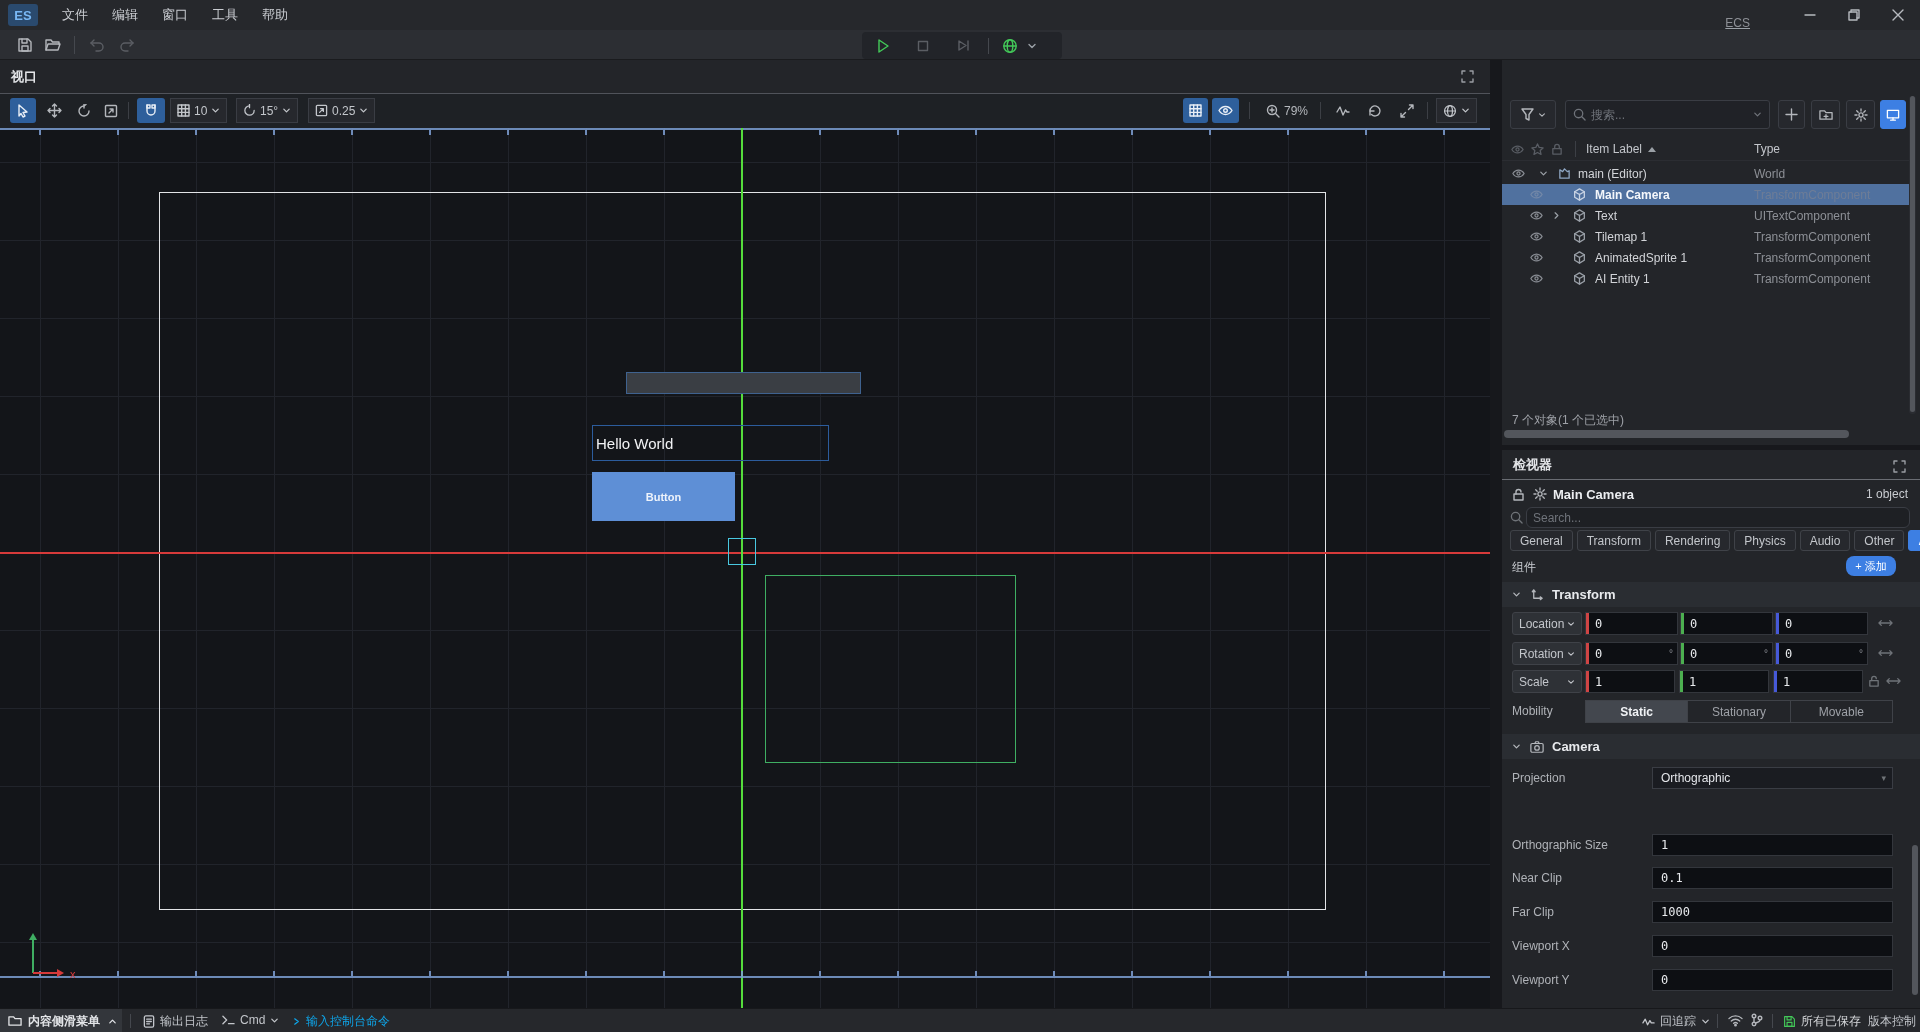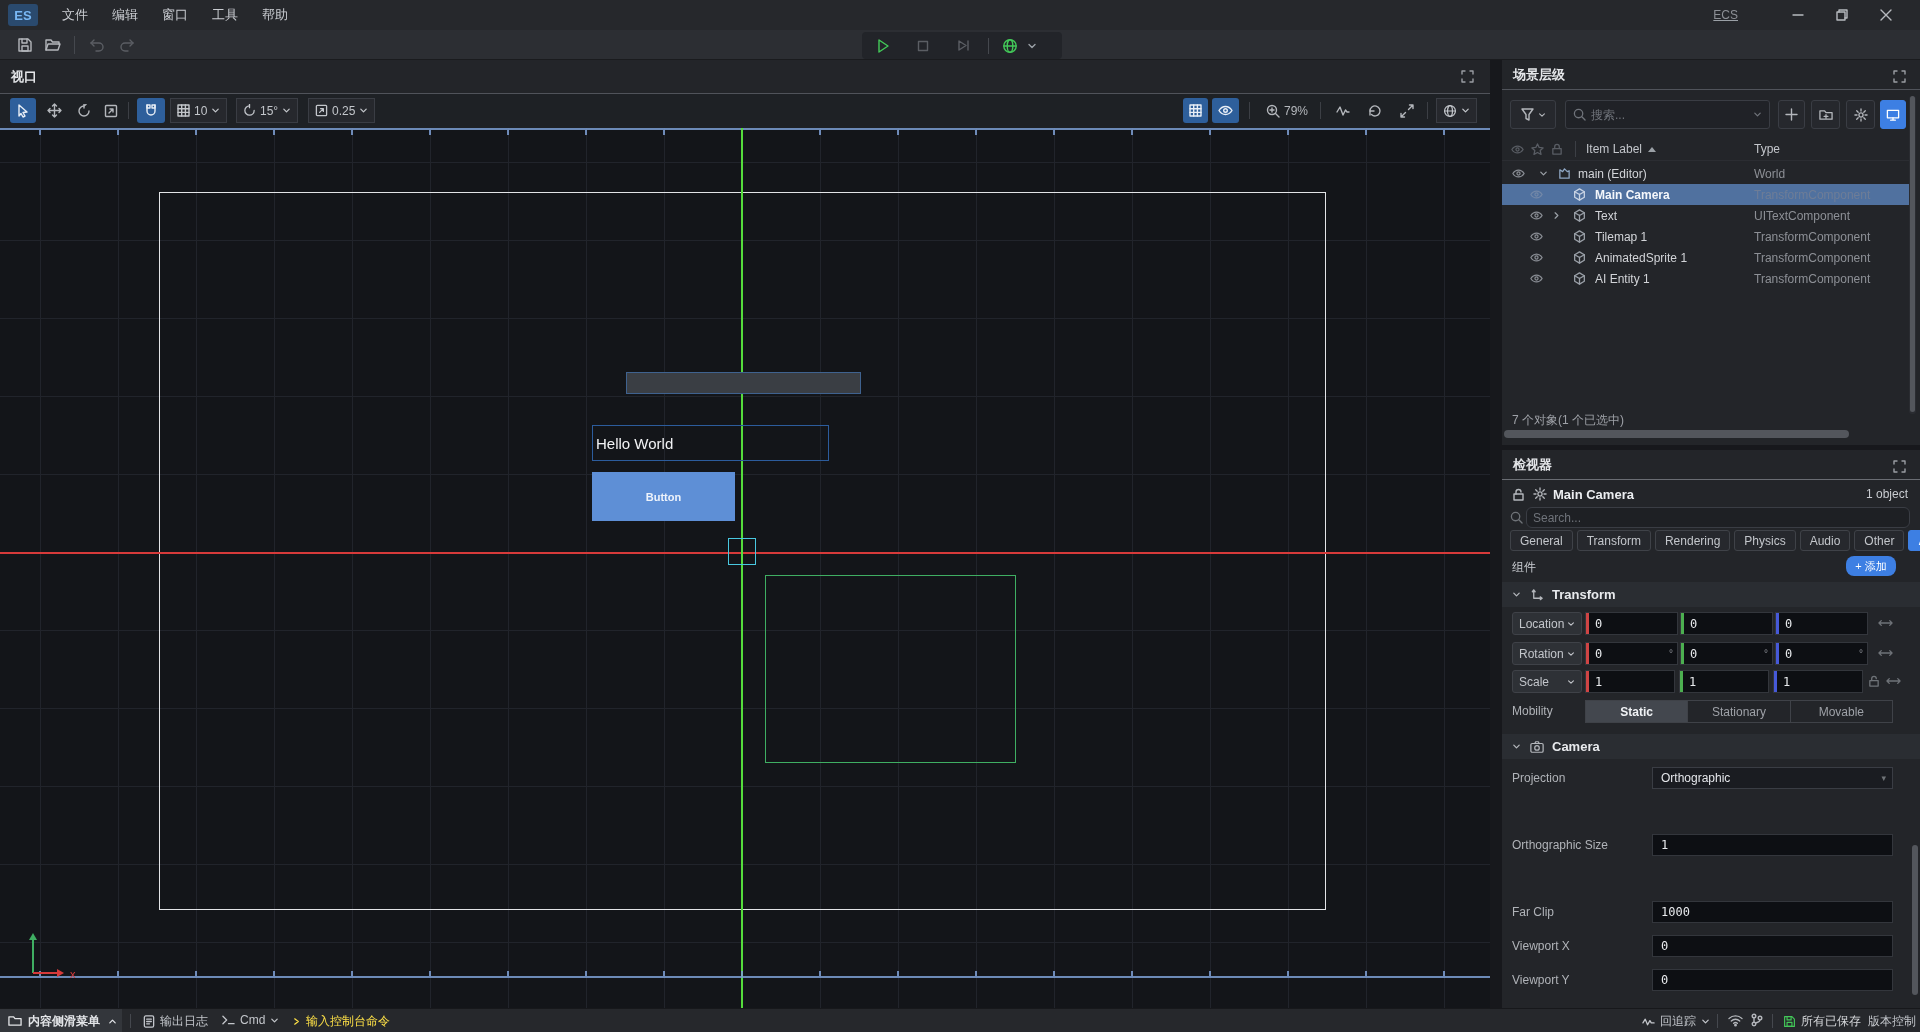--- a/index.html
+++ b/index.html
@@ -7,21 +7,21 @@
     font-family:"Liberation Sans", sans-serif; color:#c6c9ce; font-size:12px; }
   .abs { position:absolute; }
   svg.ic { stroke:currentColor; fill:none; stroke-width:1.4; stroke-linecap:round; stroke-linejoin:round; display:block; }
   .mono { font-family:"DejaVu Sans Mono", monospace; }
 
   
   #titlebar { position:absolute; left:0; top:0; width:1920px; height:30px; background:#26282c; display:flex; align-items:center; }
   #logo { width:30px; height:22px; margin-left:8px; background:#2a4a6e; color:#79b8f5; font-weight:bold; font-size:13px;
     display:flex; align-items:center; justify-content:center; border-radius:3px; }
   .menu-item { margin-left:24px; color:#c9ccd1; font-size:13px; cursor:default; }
-  #tb-right { position:absolute; right:12px; top:0; height:30px; display:flex; align-items:center; color:#9aa0a6;text-decoration:underline; }
+  #tb-right { position:absolute; right:0; top:0; height:30px; display:flex; align-items:flex-end; color:#9aa0a6;text-decoration:underline; }
   #ecs-label { margin-right:38px; font-size:12px; color:#8d9096; }
   .winbtn { width:44px; height:30px; display:flex; align-items:center; justify-content:center; color:#b7babf; }
 
   
   #toolbar { position:absolute; left:0; top:30px; width:1920px; height:30px; background:#2c2e33; border-bottom:1px solid #1a1b1e; }
   .tbtn { position:absolute; top:3px; width:26px; height:24px; display:flex; align-items:center; justify-content:center; color:#b4b7bc; border-radius:3px; }
   .tbtn.dim { color:#5b5e64; }
   .tdiv { position:absolute; top:6px; width:1px; height:18px; background:#45484e; }
   #play-group { position:absolute; left:862px; top:2px; width:200px; height:27px; background:#222429; border-radius:4px; display:flex; align-items:center; }
 
@@ -126,21 +126,21 @@
     font-family:"DejaVu Sans Mono", monospace; font-size:12px; padding-left:8px; width:100px; }
   .field-ctl.select { background:#1a1c21; border-color:#3a3d44; }
   .field-ctl.select .selval { flex:1; color:#e3e5e9; font-family:"Liberation Sans", sans-serif; padding-left:8px; }
   .field-ctl .dda { color:#6f7378; margin-right:6px; font-size:9px; }
   #insp-vscroll { position:absolute; left:410px; top:395px; width:6px; height:150px; background:#53565c; border-radius:3px; }
 
   
   #statusbar { position:absolute; left:0; top:1008px; width:1920px; height:24px; background:#26282c; border-top:1px solid #17181b; }
   #sb-left-seg { position:absolute; left:0; top:0; height:24px; width:122px; background:#33363b; display:flex; align-items:center; color:#e3e5e8; }
   .sb-item { display:flex; align-items:center; gap:5px; color:#c3c6cb; }
-  .sb-dim { color:#fde047; }
+  .sb-dim { color:#0ea5e9; }
   .sb-div { width:1px; height:14px; background:#45484e; }
 </style>
 </head>
 <body>
 
 <div id="titlebar">
   <div id="logo">ES</div>
   <span class="menu-item">文件</span>
   <span class="menu-item">编辑</span>
   <span class="menu-item">窗口</span>
@@ -373,28 +373,20 @@
       <path d="M44 45l-7-4v8z" fill="#d63a3a"></path>
       <text x="50" y="50" fill="#d63a3a" font-size="11">x</text>
     </svg>
   </div>
 </div>
 
 <div id="splitter"></div>
 <div id="rightcol">
 
   <div class="rpanel" id="hier">
-    <div class="rheader">
-      <span class="panel-title">场景层级</span>
-      <span class="corner-ic">
-        <svg class="ic" width="13" height="13" viewBox="0 0 13 13">
-            <path d="M1 4V1h3M9 1h3v3M12 9v3H9M4 12H1V9"></path>
-          </svg>
-        </span>
-    </div>
 
     <div class="hbtn" style="left:8px; width:46px">
       <svg class="ic" width="13" height="13" viewBox="0 0 13 13">
           <path d="M1 1h11L8 6.5V12l-3-1.5V6.5z"></path>
         </svg>
       <svg class="ic" width="8" height="8" viewBox="0 0 10 10">
           <path d="M2 3.5l3 3 3-3"></path>
         </svg>
       </div>
     <div id="hier-search">
@@ -707,20 +699,26 @@
         <span class="selval">Orthographic</span>
         <span class="dda">▾</span>
         </span>
     </div>
     <div class="field-row" style="top:384px">
       <span class="prop-label" style="top:4px">Orthographic Size</span>
       <span class="field-ctl">
           <input class="mono" value="1" style="">
         </span>
     </div>
+    <div class="field-row" style="top:417px">
+      <span class="prop-label" style="top:4px">Near Clip</span>
+      <span class="field-ctl">
+          <input class="mono" value="0.1" style="">
+        </span>
+    </div>
     <div class="field-row" style="top:451px">
       <span class="prop-label" style="top:4px">Far Clip</span>
       <span class="field-ctl">
           <input class="mono" value="1000" style="">
         </span>
     </div>
     <div class="field-row" style="top:485px">
       <span class="prop-label" style="top:4px">Viewport X</span>
       <span class="field-ctl">
           <input class="mono" value="0" style="">

